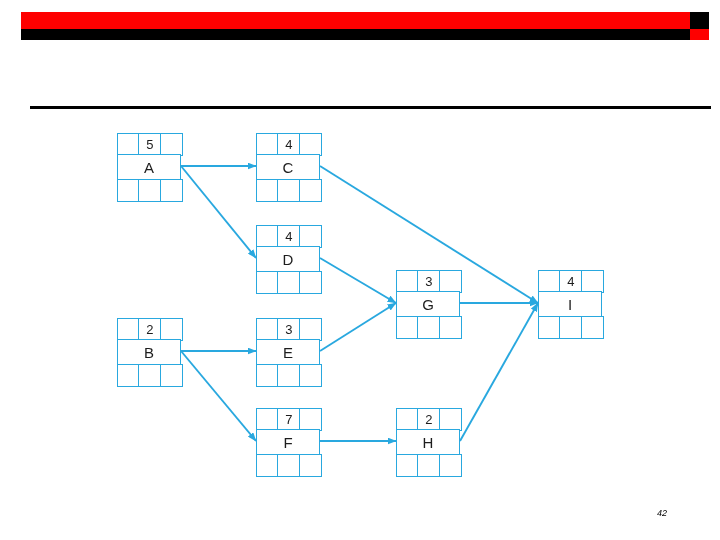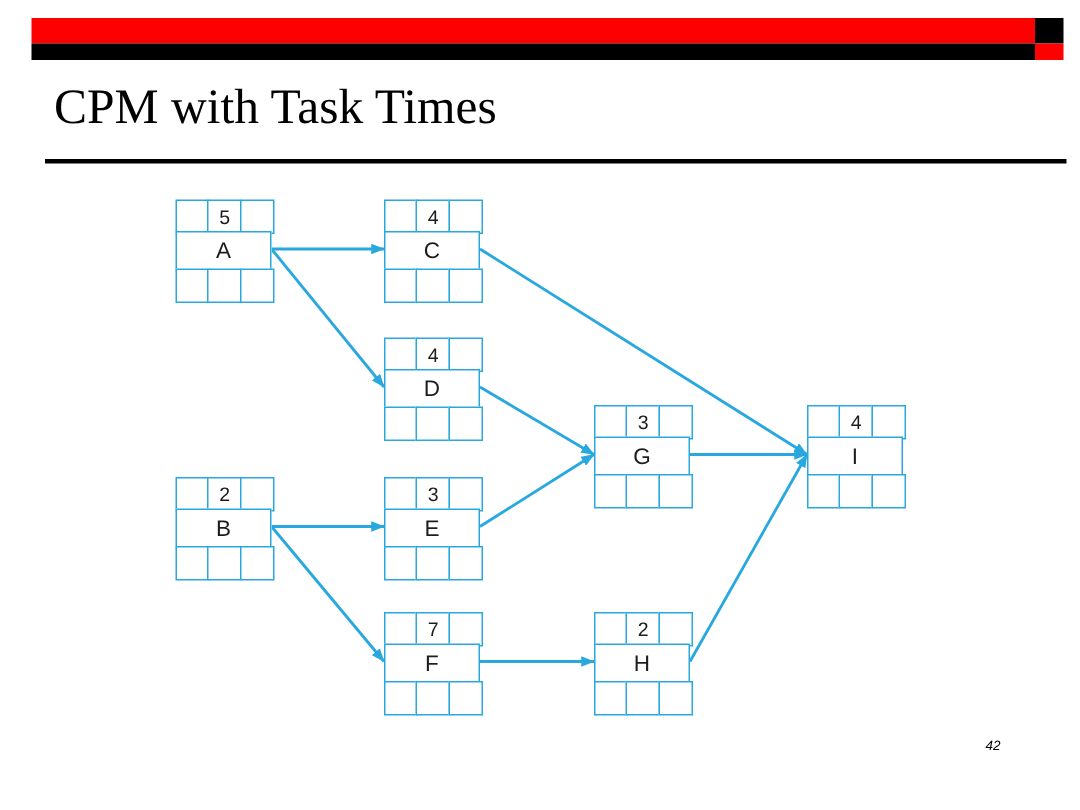--- a/index.html
+++ b/index.html
@@ -113,40 +113,39 @@
   }
   .cell.wide {
     flex: 0 0 100%;
     font-size: 15px;
   }
   .cell.duration { font-size: 13px; }
 
   
   #page-number {
     position: absolute;
-    left: 657px; top: 492px;
+    left: 657px; top: 508px;
     font-family: "Liberation Sans", sans-serif;
     font-size: 9px;
     color: #000000;
     font-style: italic;
   }
 </style>
 </head>
 <body>
 
 <div id="slide">
 
   <div id="header-band">
     <div class="bar-red-main"></div>
     <div class="bar-black-right"></div>
     <div class="bar-black-lower"></div>
     <div class="bar-red-square"></div>
   </div>
 
-  <div id="slide-title">CPM with Task Times</div>
   <div id="title-rule"></div>
 
   <div id="diagram">
     <svg id="edge-layer" viewBox="0 0 720 540" width="720" height="540">
       <defs>
         <marker id="arrowhead" markerWidth="9" markerHeight="7" refX="8.5" refY="3.5" orient="auto" markerUnits="userSpaceOnUse">
           <polygon points="0 0, 9 3.5, 0 7" fill="#29a8df"></polygon>
         </marker>
       </defs>
       <g id="edges" stroke="#29a8df" stroke-width="1.9" fill="none">

